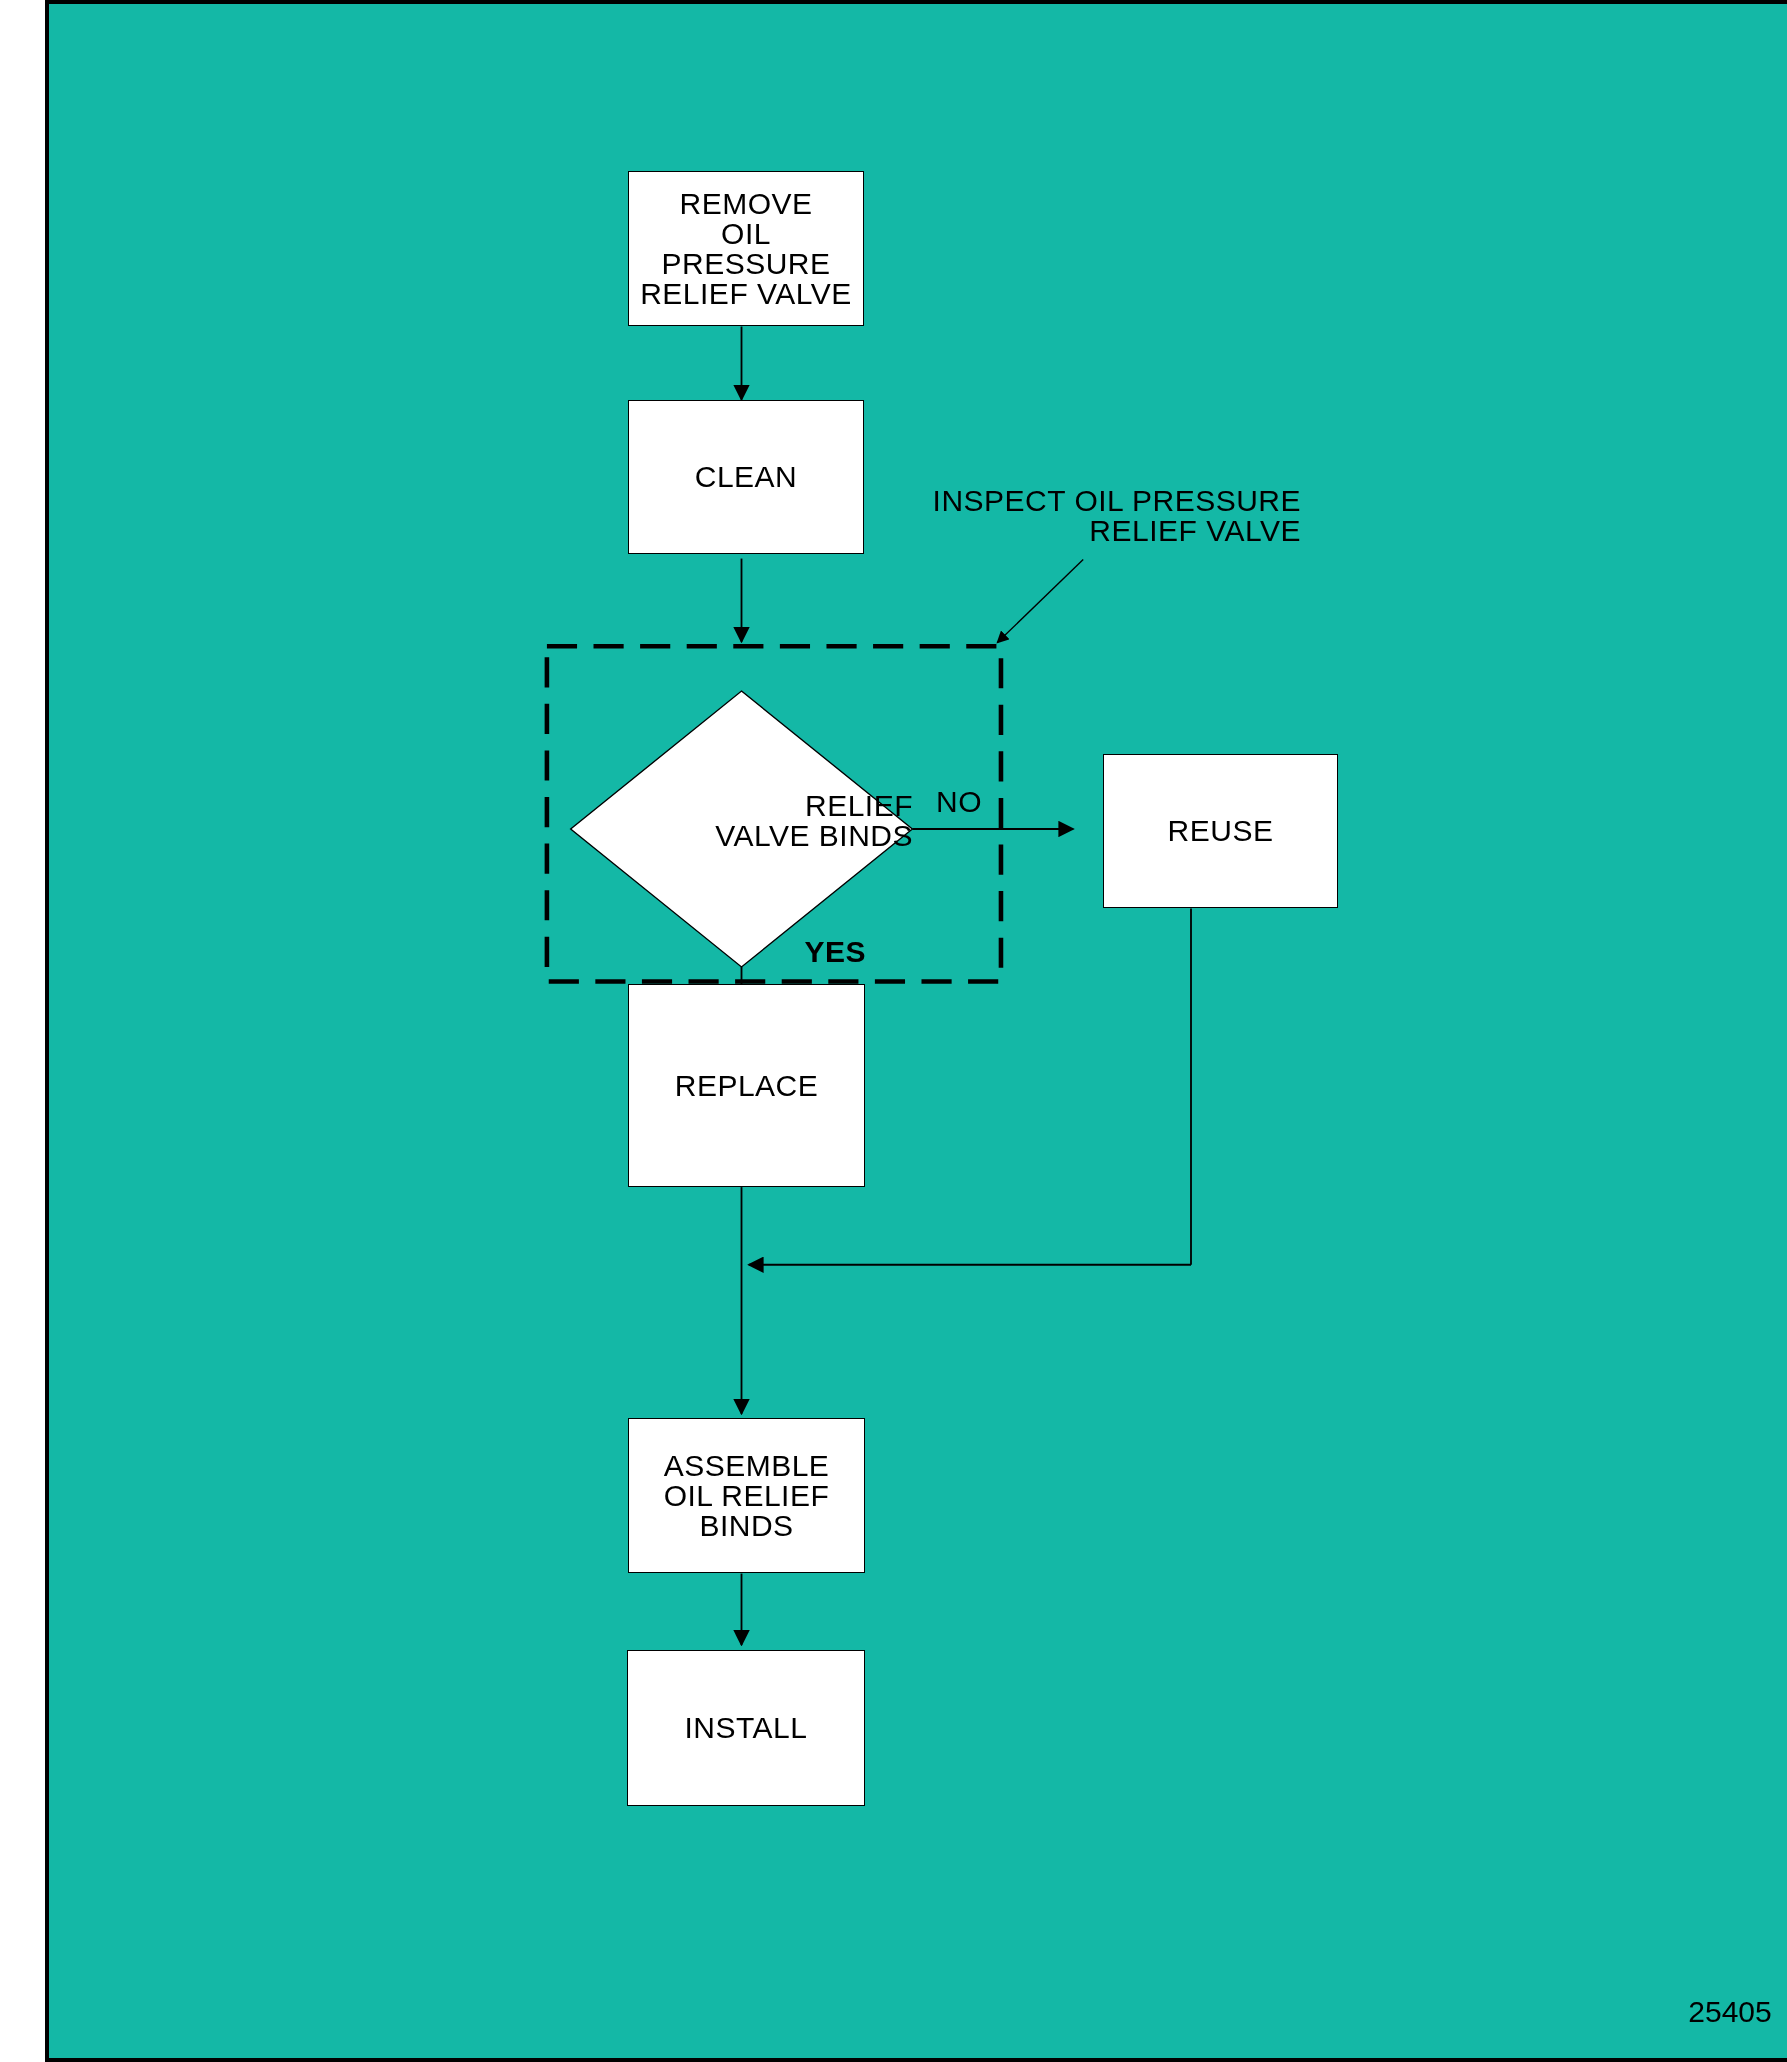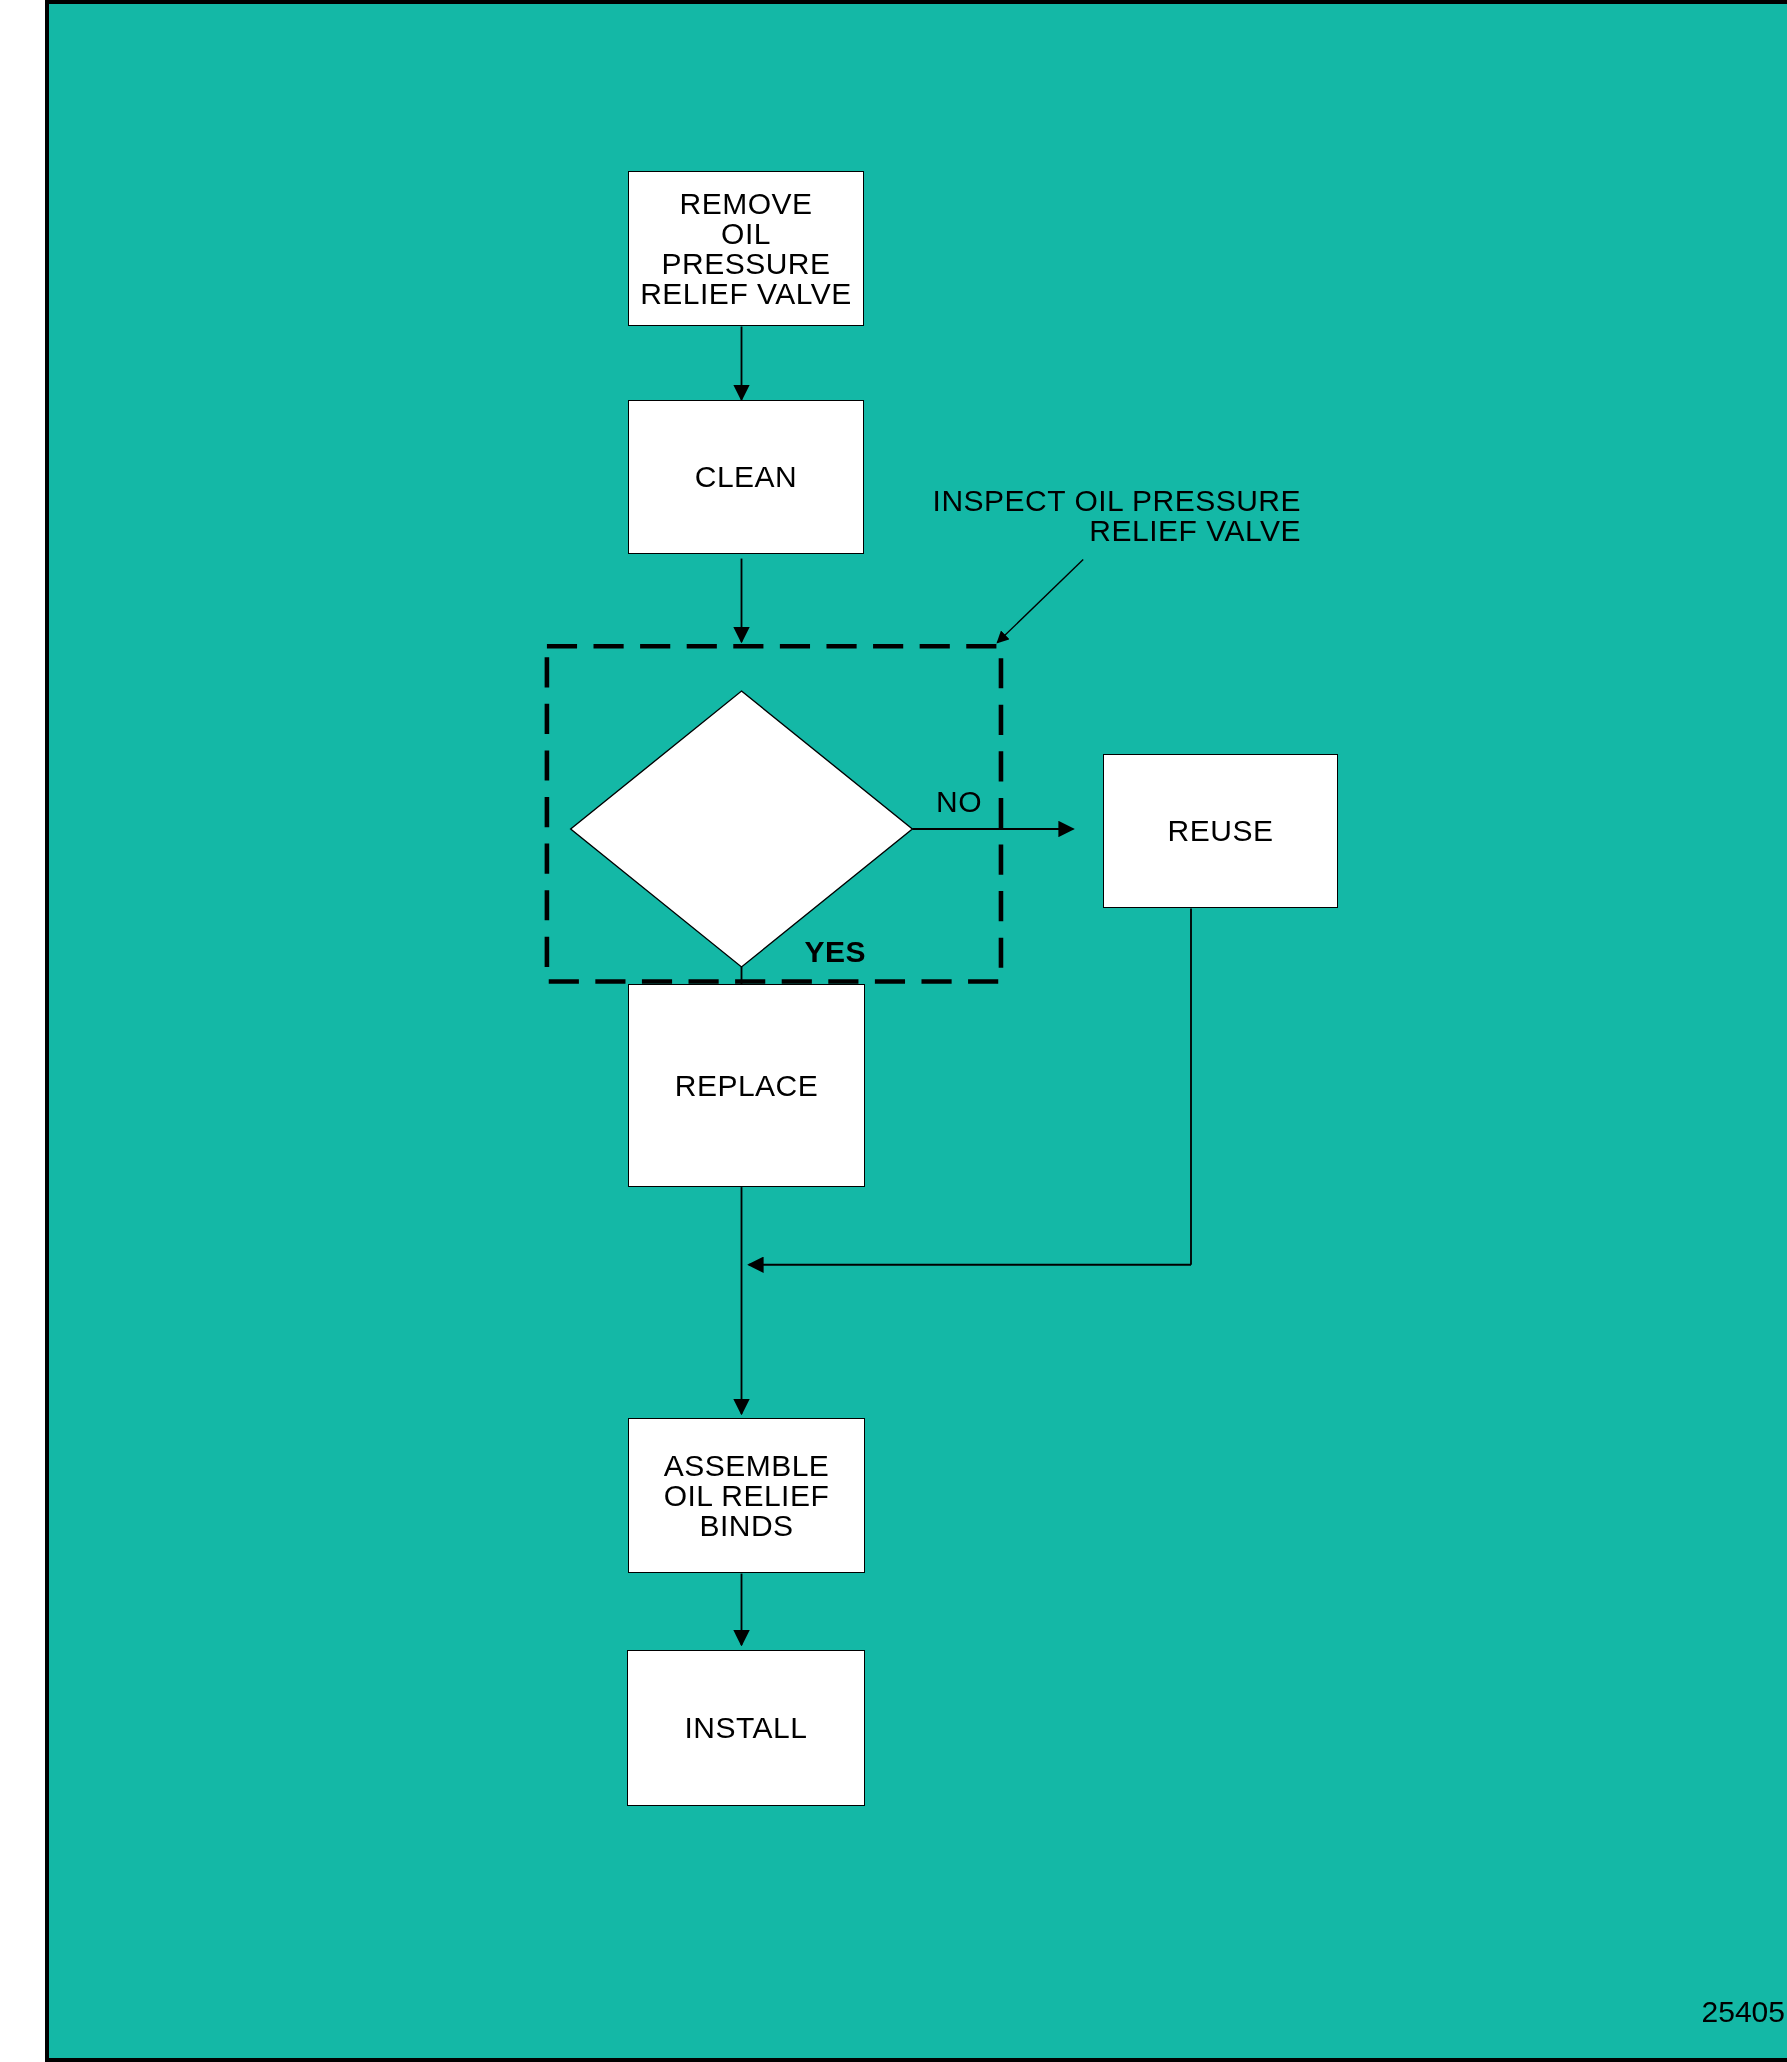--- a/index.html
+++ b/index.html
@@ -46,21 +46,21 @@
     font-size: 30px;
     line-height: 30px;
     white-space: pre-line;
     letter-spacing: 0.5px;
   }
   .fig-number {
     position: absolute;
     left: 1626px;
     top: 1993px;
     width: 110px;
-    text-align: right;
+    text-align: center;
     font-size: 30px;
     line-height: 30px;
   }
   
   .node-remove   { left: 579px;  top: 167px;  width: 236px; height: 155px; }
   .node-clean    { left: 579px;  top: 396px;  width: 236px; height: 154px; }
   .node-reuse    { left: 1054px; top: 750px;  width: 235px; height: 154px; }
   .node-replace  { left: 579px;  top: 980px; width: 237px; height: 203px; }
   .node-assemble { left: 579px;  top: 1414px; width: 237px; height: 155px; }
   .node-install  { left: 578px;  top: 1646px; width: 238px; height: 156px; }
@@ -125,20 +125,22 @@
   <div class="node node-assemble">
     <span>ASSEMBLE
 OIL RELIEF
 BINDS</span>
   </div>
 
   <div class="node node-install">
     <span>INSTALL</span>
   </div>
 
+  <div class="floating-label label-decision">RELIEF
+VALVE BINDS</div>
 
   <div class="floating-label label-inspect">INSPECT OIL PRESSURE
 RELIEF VALVE</div>
 
   <div class="floating-label label-no">NO</div>
 
   <div class="floating-label label-yes">YES</div>
 
   <div class="fig-number">25405</div>
 

